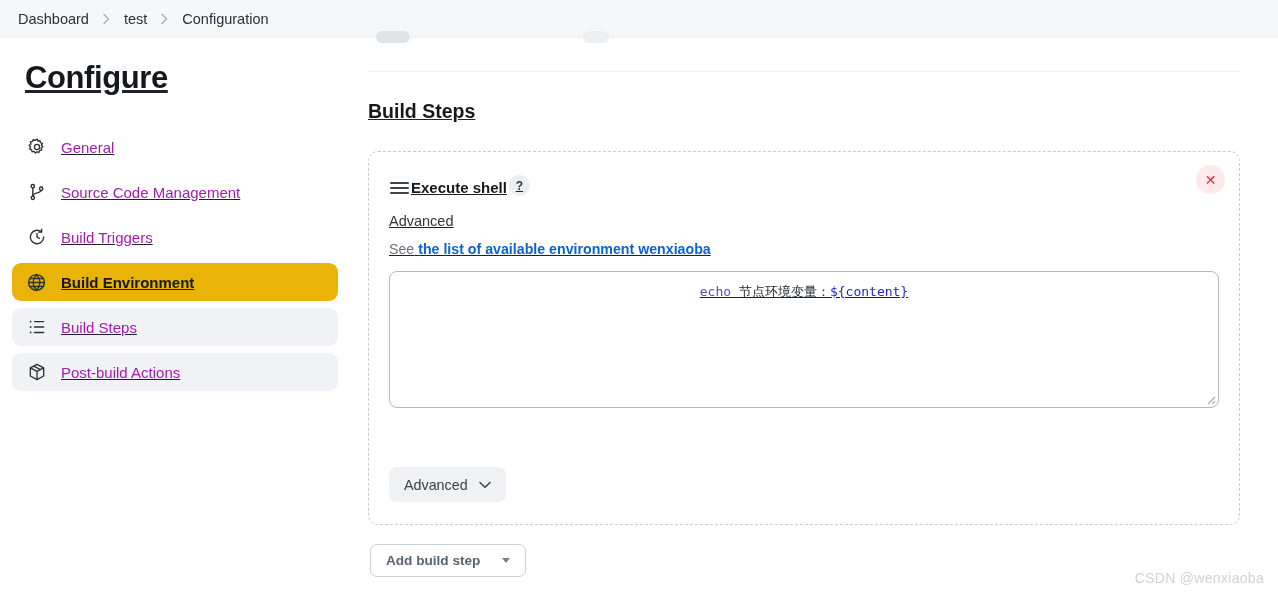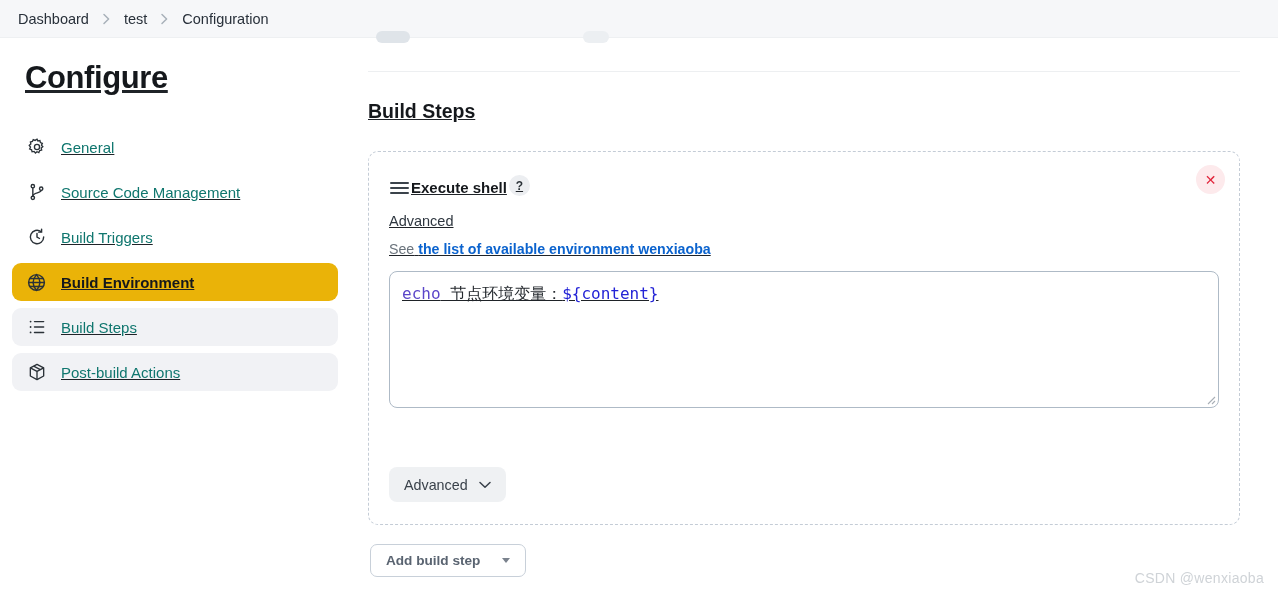--- a/index.html
+++ b/index.html
@@ -72,21 +72,21 @@
   }
   .nav { display: flex; flex-direction: column; gap: 1px; }
   .nav-item {
     display: flex;
     align-items: center;
     gap: 14px;
     height: 38px;
     padding: 0 14px;
     border-radius: 9px;
     font-size: 15px;
-    color: #0f766e;
+    color: #a21caf;
     cursor: pointer;
     margin-bottom: 6px;
   }
   .nav-item .nav-ico {
     width: 21px;
     height: 21px;
     flex: 0 0 21px;
     display: flex;
     align-items: center;
     justify-content: center;
@@ -225,27 +225,28 @@
     border: 1px solid #aebac6;
     border-radius: 8px;
     height: 137px;
     background: #ffffff;
     position: relative;
     overflow: hidden;
   }
   .code-area {
     padding: 11px 12px;
     font-family: "DejaVu Sans Mono", "Liberation Mono", monospace;
-    font-size: 16px;
+    font-size: 13px;
     line-height: 1.35;
     white-space: pre-wrap;
     word-break: break-word;
     color: #24292e;
     cursor: text;
     height: 100%;
+    text-align: center;
   }
   .tok-kw   { color: #5b46c9; }
   .tok-text { color: #24292e; }
   .tok-var  { color: #2323d6; }
   .resize-grip {
     position: absolute;
     right: 2px;
     bottom: 2px;
     width: 13px;
     height: 13px;

